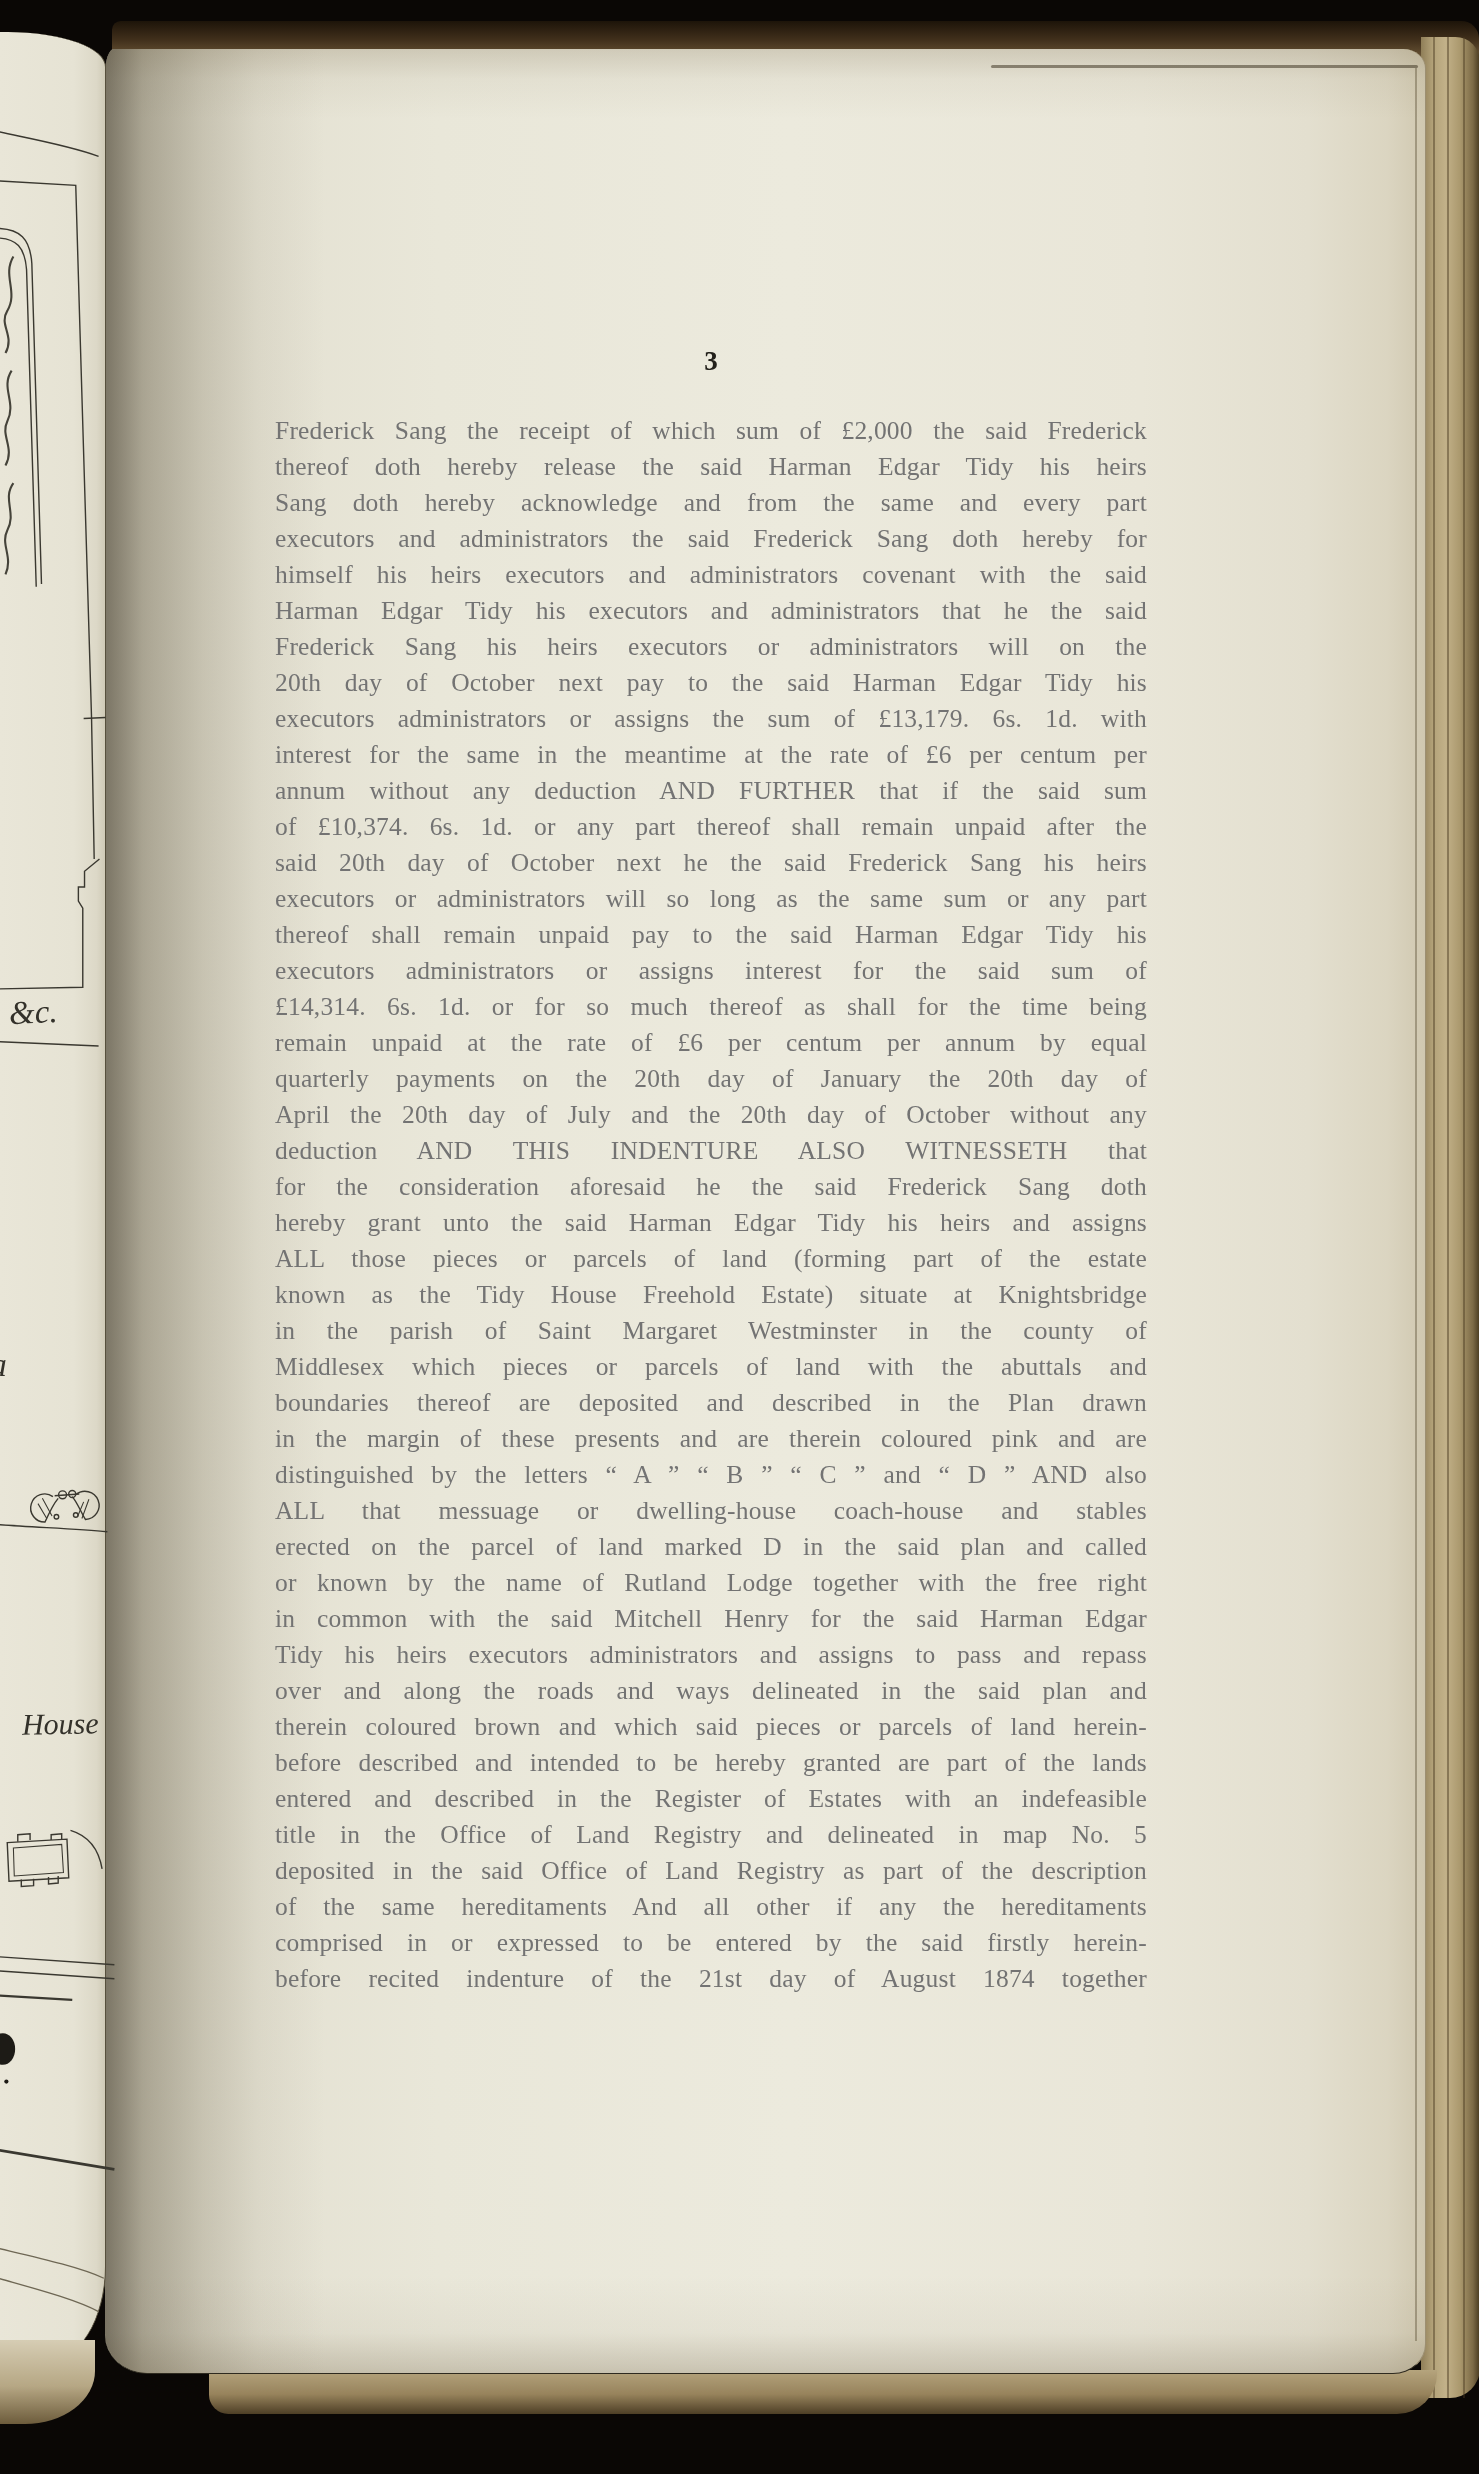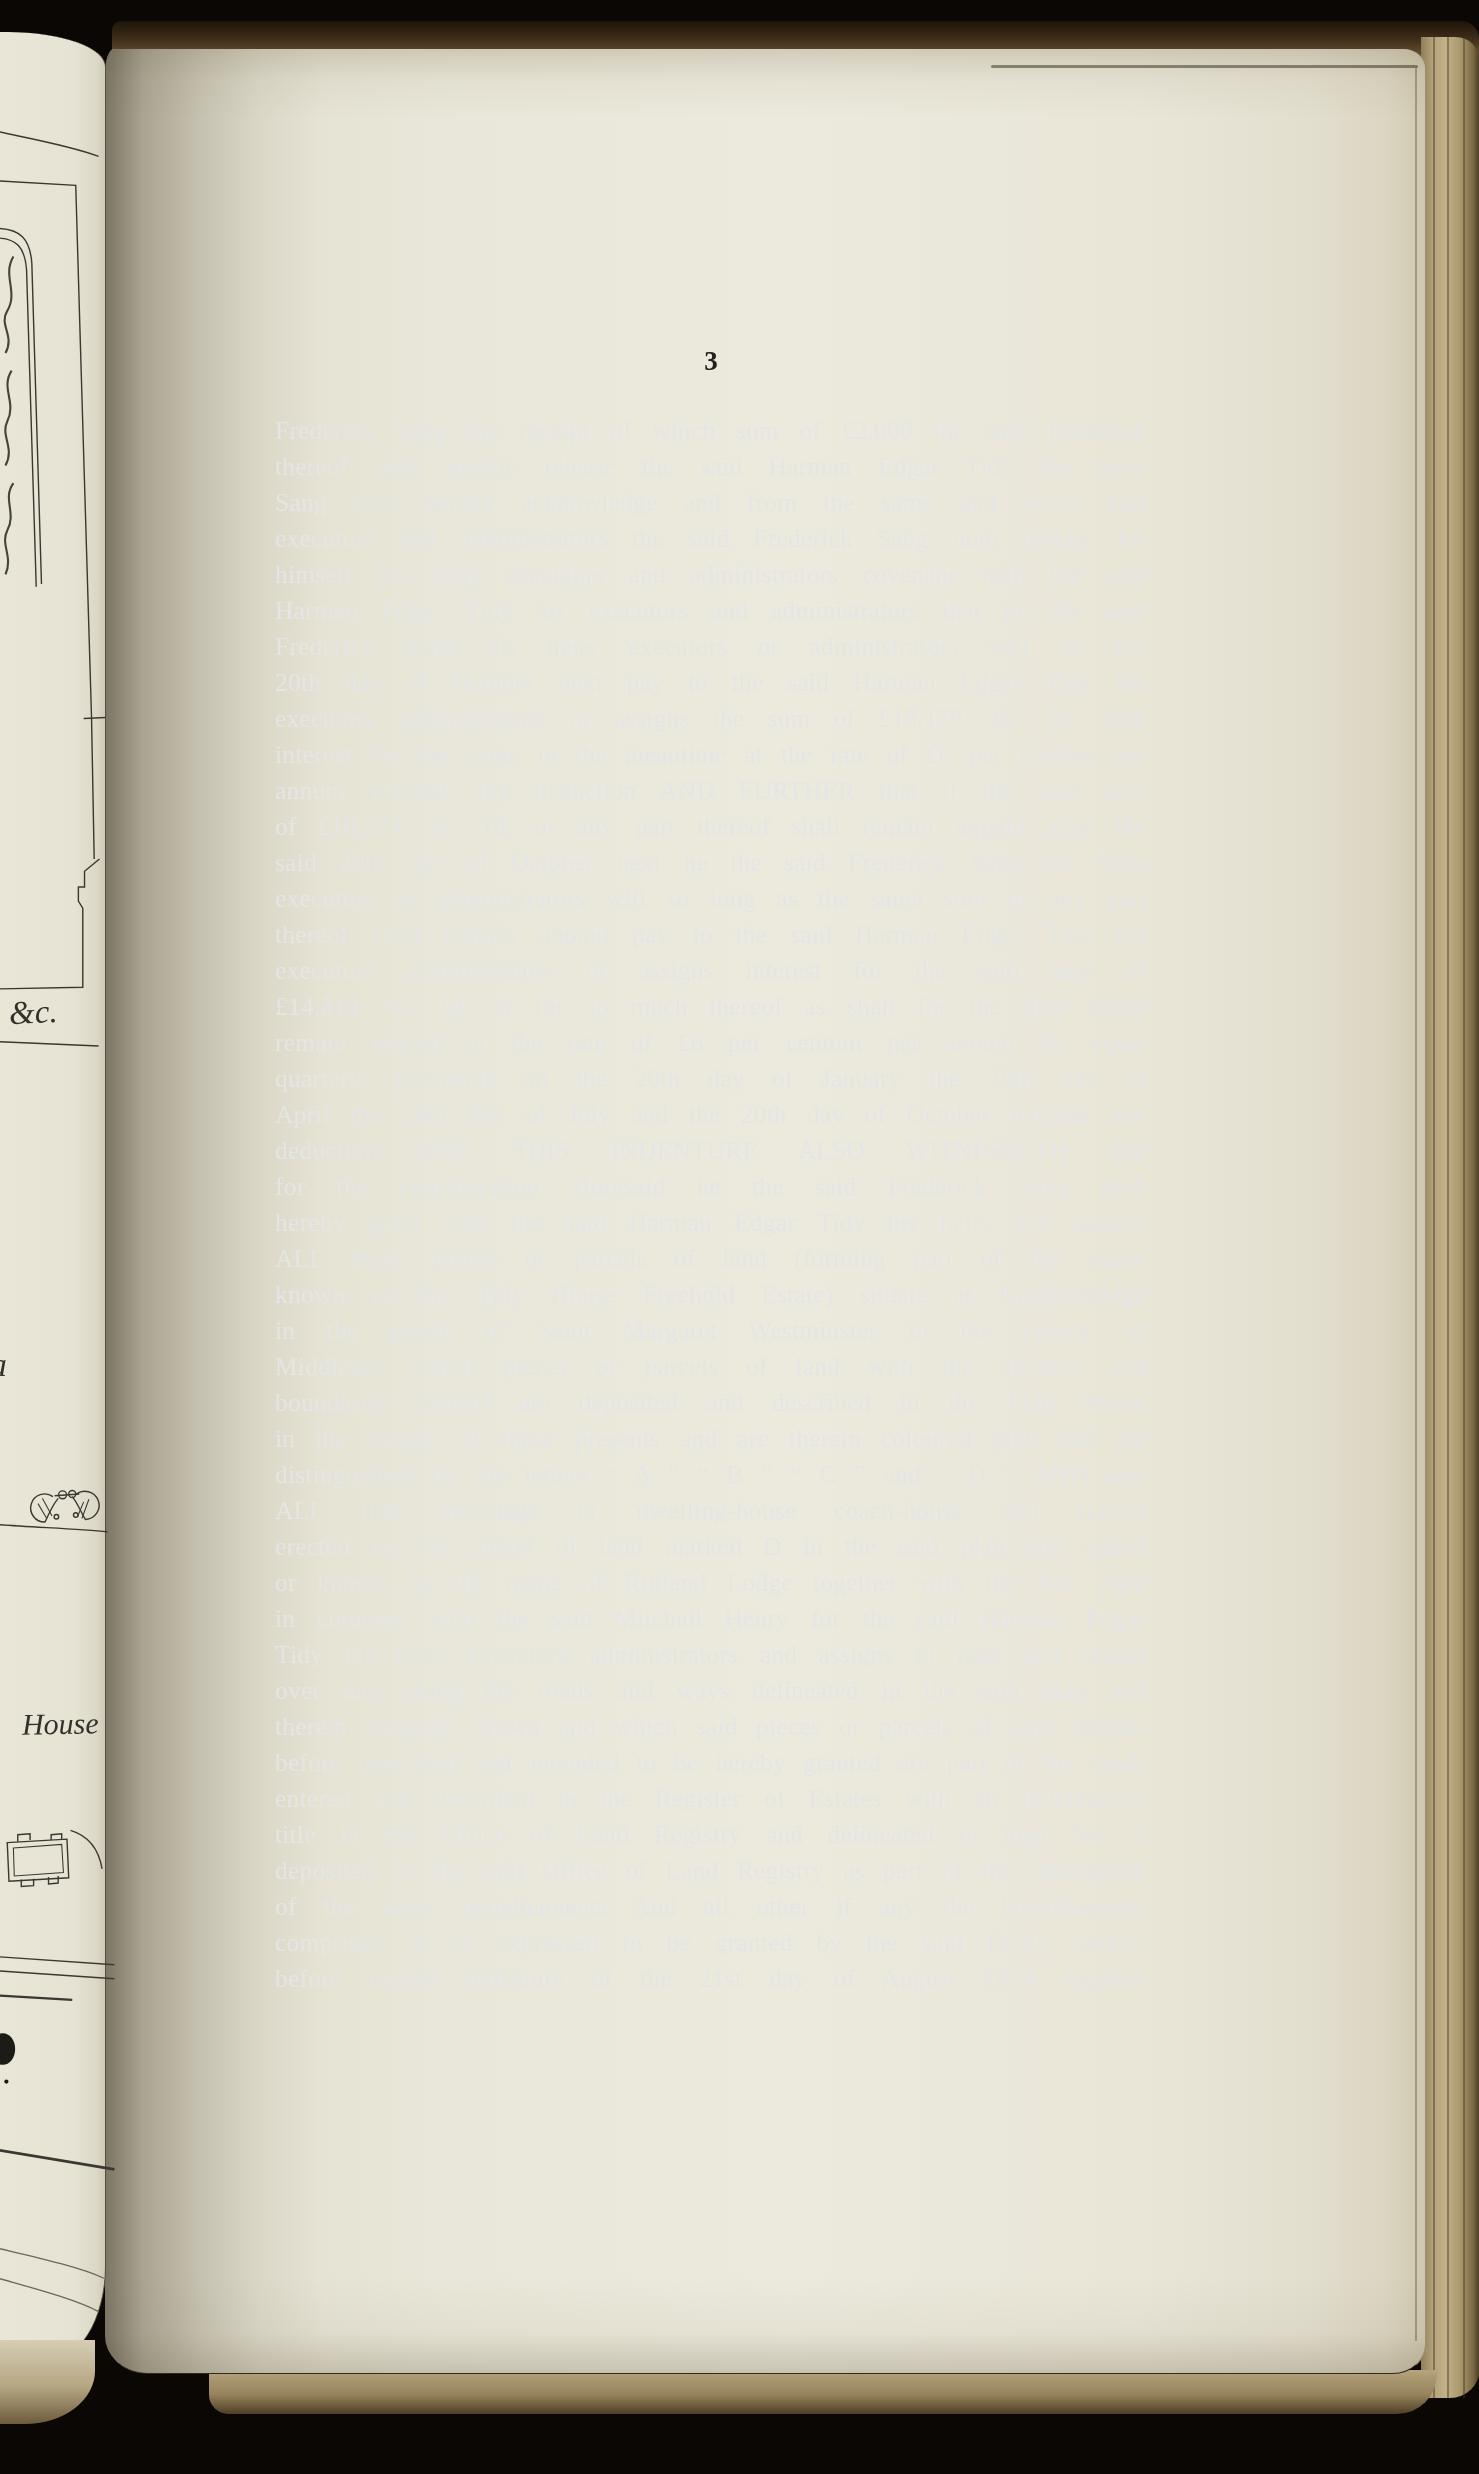--- a/index.html
+++ b/index.html
@@ -70,21 +70,21 @@
   }
   #etc-label{left:8.8px;top:994px;font-size:33px;transform:rotate(-3deg);}
   #house-label{left:22px;top:1707px;font-size:30px;transform:rotate(-1deg);}
   #script-a{left:-9.7px;top:1347px;font-size:33px;}
   
   .page-number{
     position:absolute;left:275px;top:346px;width:872px;
     text-align:center;font-size:27px;font-weight:bold;color:#23211b;
   }
   .text-block{
-    position:absolute;left:275px;top:413px;width:872px;color:#e5e5e5;
+    position:absolute;left:275px;top:413px;width:872px;color:#737373;
   }
   .text-block .line{
     height:36px;font-size:25.5px;line-height:36px;
     text-align:justify;text-align-last:justify;
     letter-spacing:0.2px;overflow:visible;
   }
 </style>
 </head>
 <body>
 
@@ -140,21 +140,21 @@
       <div class="line">or known by the name of Rutland Lodge together with the free right</div>
       <div class="line">in common with the said Mitchell Henry for the said Harman Edgar</div>
       <div class="line">Tidy his heirs executors administrators and assigns to pass and repass</div>
       <div class="line">over and along the roads and ways delineated in the said plan and</div>
       <div class="line">therein coloured brown and which said pieces or parcels of land herein-</div>
       <div class="line">before described and intended to be hereby granted are part of the lands</div>
       <div class="line">entered and described in the Register of Estates with an indefeasible</div>
       <div class="line">title in the Office of Land Registry and delineated in map No. 5</div>
       <div class="line">deposited in the said Office of Land Registry as part of the description</div>
       <div class="line">of the same hereditaments  And all other if any the hereditaments</div>
-      <div class="line">comprised in or expressed to be granted by the said firstly herein-</div>
+      <div class="line">comprised in or expressed to be entered by the said firstly herein-</div>
       <div class="line">before recited indenture of the 21st day of August 1874 together</div>
     </div>
 
   <div class="prev-page"></div>
   <div class="prev-page-curl"></div>
 
   <svg class="margin-svg" viewBox="0 0 135 2818" xmlns="http://www.w3.org/2000/svg">
     <g stroke="#3a3830" stroke-width="1.6" fill="none">
 
       <path d="M-2,150 C35,158 80,166 112,178"></path>

